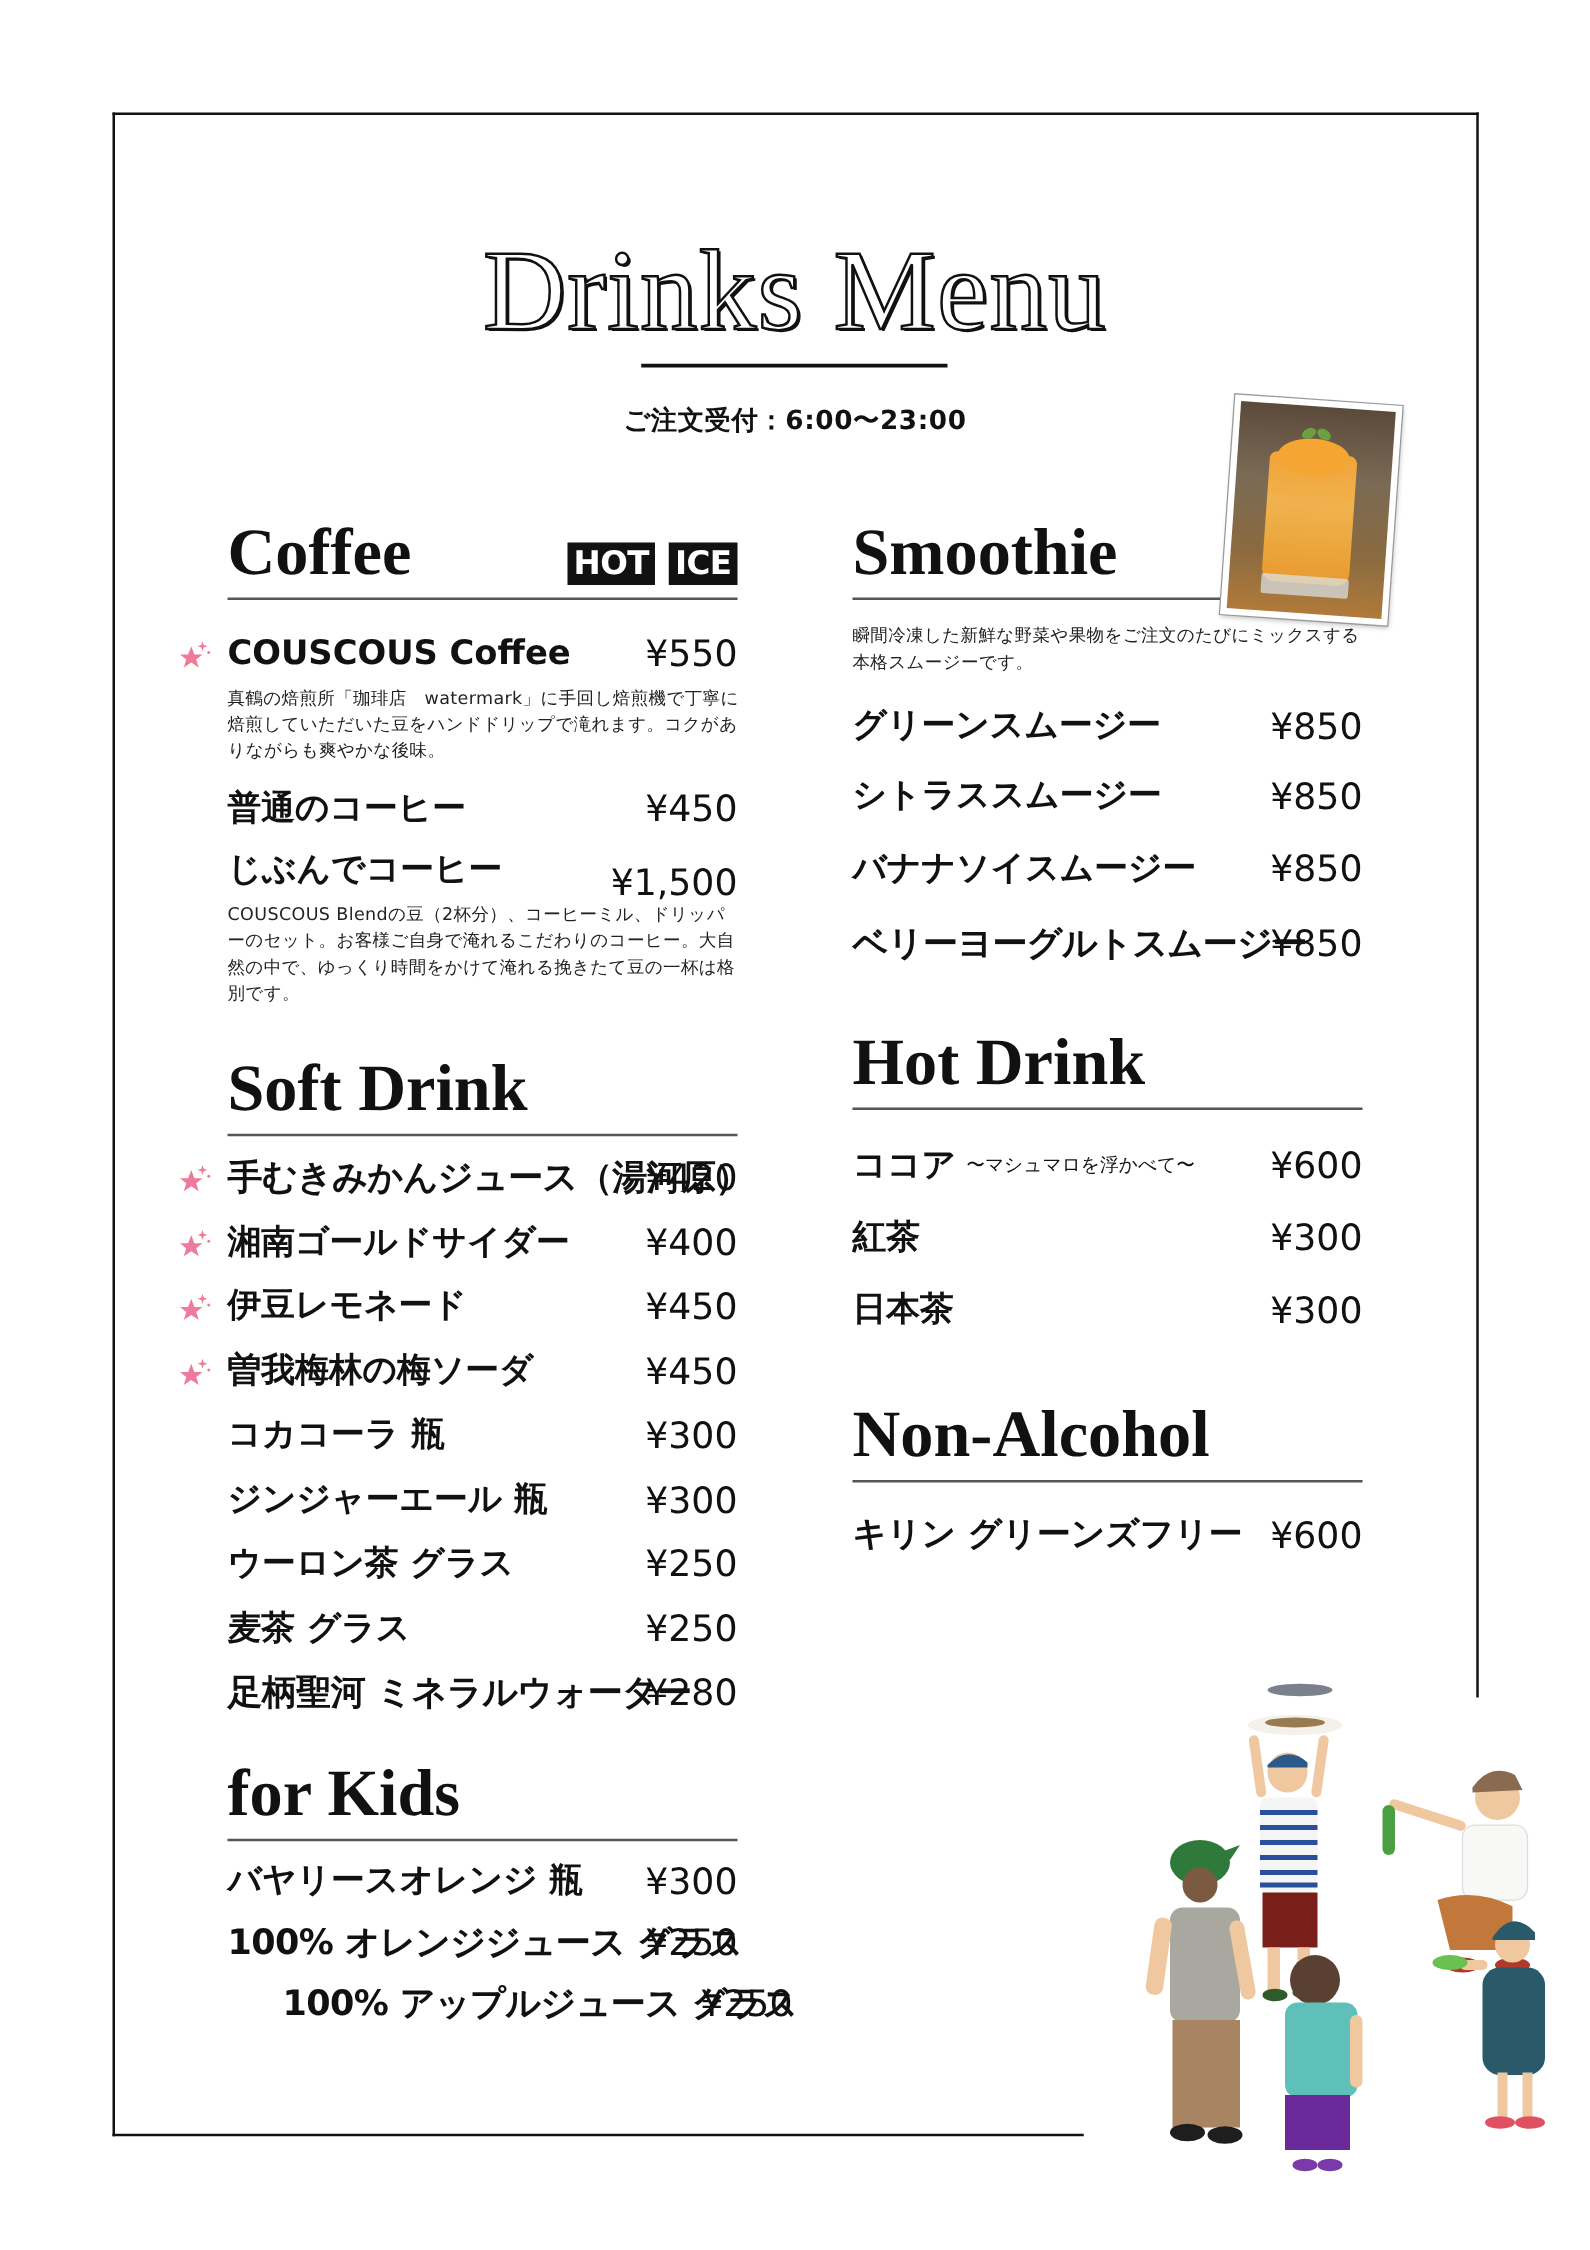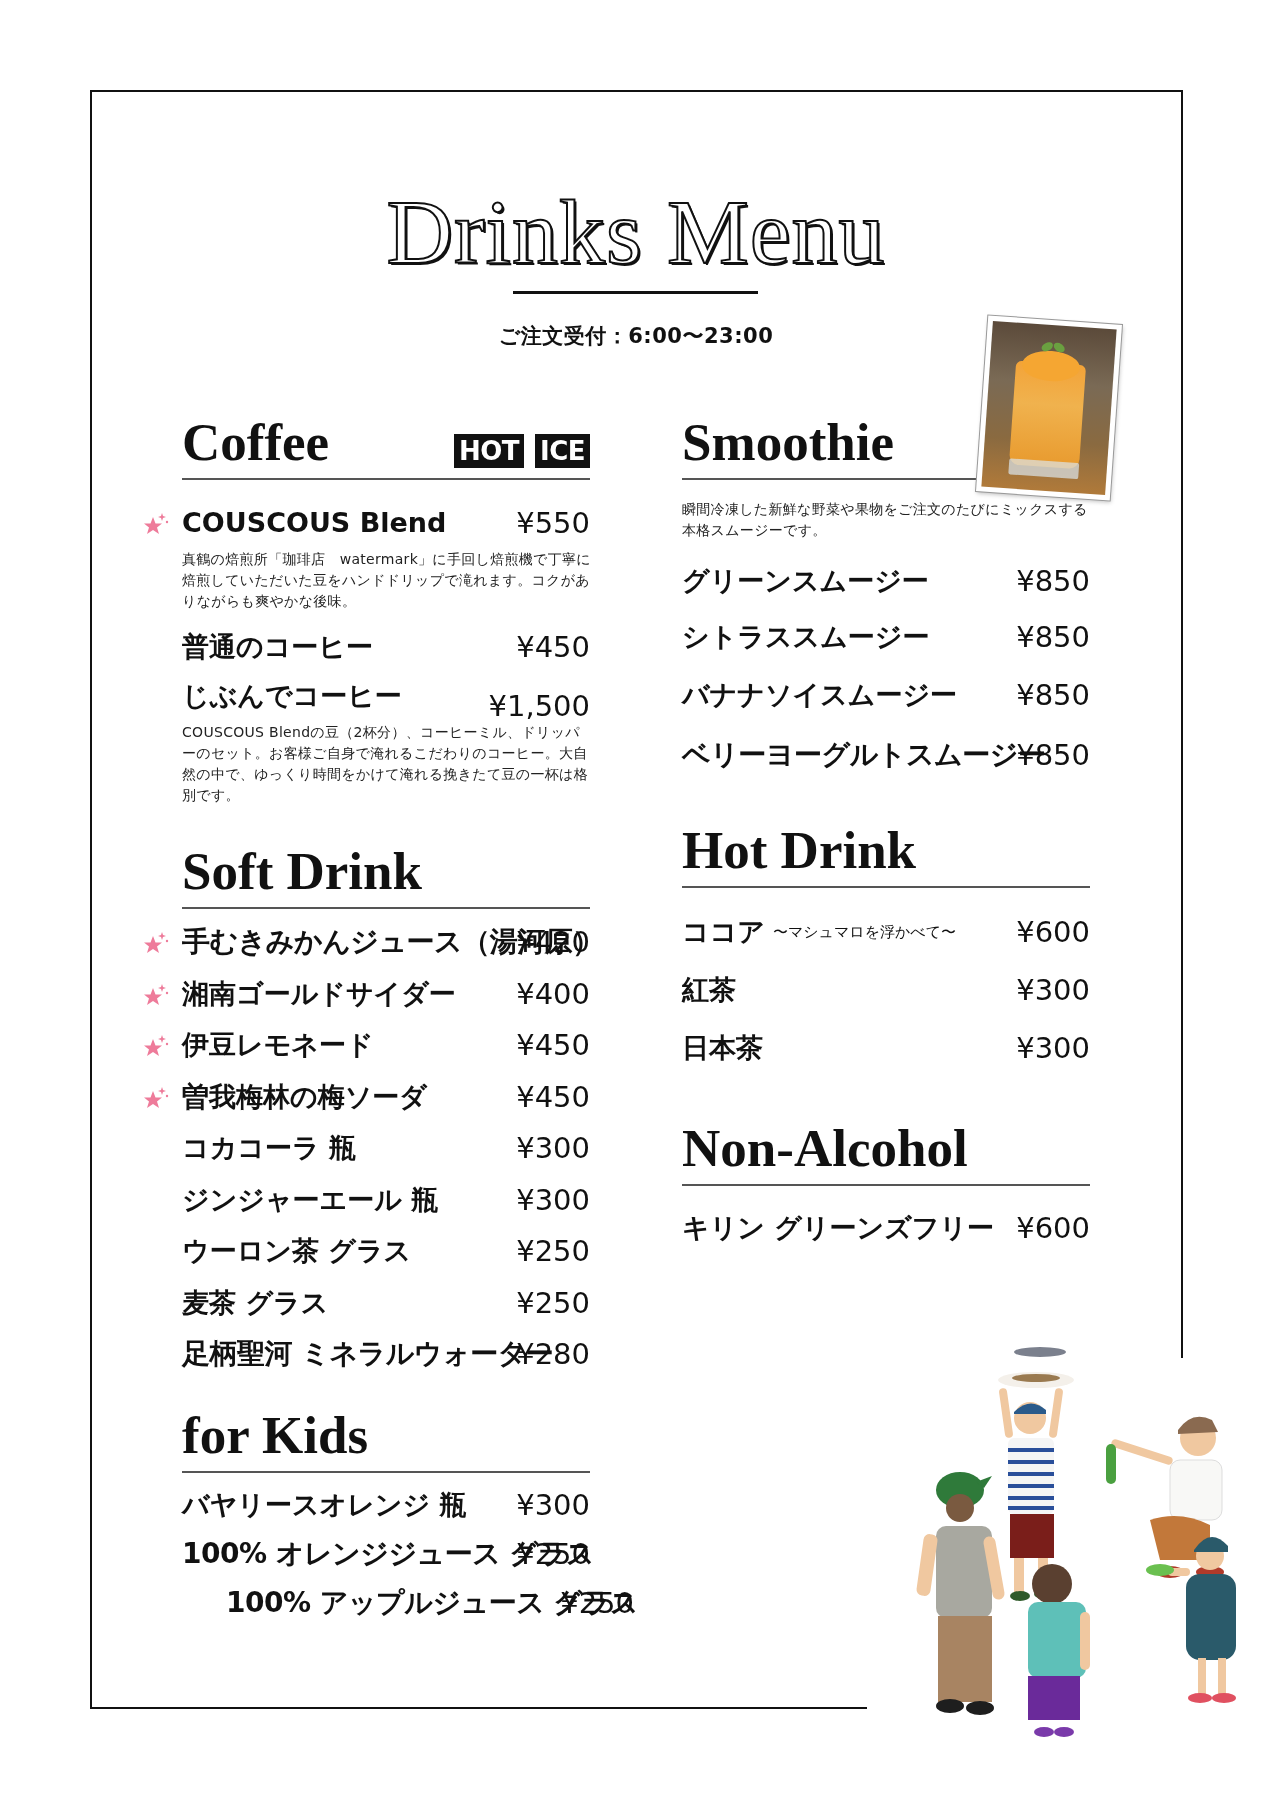--- a/index.html
+++ b/index.html
@@ -107,21 +107,21 @@
     </div>
     <div class="section-rule"></div>
   </div>
 
   <div class="row" style="top:503px;">
     <svg class="star" viewBox="0 0 28 26">
         <polygon points="11,6 13.5,12.5 20,12.5 15,16.5 17,23 11,19 5,23 7,16.5 2,12.5 8.5,12.5" fill="#ee7b9a"></polygon>
         <polygon points="20,2 21,5 24,6 21,7 20,10 19,7 16,6 19,5" fill="#ee7b9a"></polygon>
         <circle cx="25" cy="11" r="1.2" fill="#ee7b9a"></circle>
       </svg>
-    <span class="name">COUSCOUS Blend</span>
+    <span class="name">COUSCOUS Coffee</span>
     <span class="price">¥550</span>
   </div>
   <div class="desc" style="top:549px;">真鶴の焙煎所「珈琲店　watermark」に手回し焙煎機で丁寧に焙煎していただいた豆をハンドドリップで滝れます。コクがありながらも爽やかな後味。</div>
 
   <div class="row" style="top:627px;">
     <span class="name">普通のコーヒー</span>
     <span class="price">¥450</span>
   </div>
   <div class="row" style="top:676px;height:50px;">
     <span class="name">じぶんでコーヒー</span>

